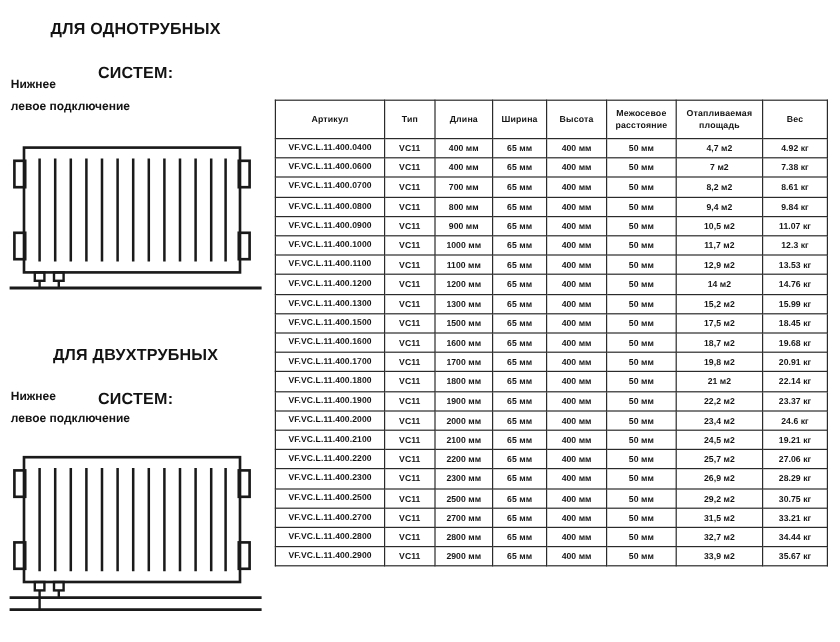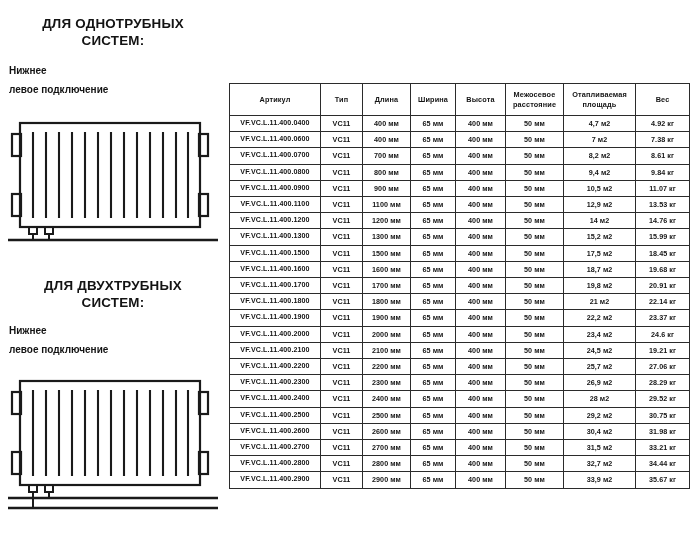--- a/index.html
+++ b/index.html
@@ -35,38 +35,38 @@
 
   .section-heading {
     font-weight: bold;
     font-size: 13.4px;
     letter-spacing: 0.2px;
     line-height: 16.5px;
     text-align: center;
     color: #131313;
   }
   .section-heading .line1 { display: block; }
-  .section-heading .line2 { display: block; }
+  .section-heading .line2 { display: block; margin-top: 20px; }
 
   .sub-heading {
     font-weight: bold;
     font-size: 10px;
     line-height: 18.5px;
     color: #131313;
     text-align: left;
   }
   .sub-heading .line1 { display: block; }
   .sub-heading .line2 { display: block; }
 
   
   .block-a-title { position: absolute; left: 6px; top: 16px; width: 214px; }
   .block-a-sub   { position: absolute; left: 9px;  top: 62px; width: 212px; }
   .block-a-fig   { position: absolute; left: 0px;  top: 116px; width: 226px; height: 130px; }
 
-  .block-b-title { position: absolute; left: 6px; top: 278px; width: 214px; }
+  .block-b-title { position: absolute; left: 6px; top: 288px; width: 214px; }
   .block-b-sub   { position: absolute; left: 9px;  top: 322px; width: 212px; }
   .block-b-fig   { position: absolute; left: 0px;  top: 374px; width: 226px; height: 145px; }
 
   .fig-svg { display: block; }
 
   
   .table-wrap {
     position: absolute;
     left: 229px;
     top: 83px;
@@ -298,20 +298,30 @@
             <td class="art">VF.VC.L.11.400.0900</td>
             <td>VC11</td>
             <td>900 мм</td>
             <td>65 мм</td>
             <td>400 мм</td>
             <td>50 мм</td>
             <td>10,5 м2</td>
             <td>11.07 кг</td>
           </tr>
           <tr>
+            <td class="art">VF.VC.L.11.400.1000</td>
+            <td>VC11</td>
+            <td>1000 мм</td>
+            <td>65 мм</td>
+            <td>400 мм</td>
+            <td>50 мм</td>
+            <td>11,7 м2</td>
+            <td>12.3 кг</td>
+          </tr>
+          <tr>
             <td class="art">VF.VC.L.11.400.1100</td>
             <td>VC11</td>
             <td>1100 мм</td>
             <td>65 мм</td>
             <td>400 мм</td>
             <td>50 мм</td>
             <td>12,9 м2</td>
             <td>13.53 кг</td>
           </tr>
           <tr>
@@ -418,48 +428,28 @@
             <td class="art">VF.VC.L.11.400.2300</td>
             <td>VC11</td>
             <td>2300 мм</td>
             <td>65 мм</td>
             <td>400 мм</td>
             <td>50 мм</td>
             <td>26,9 м2</td>
             <td>28.29 кг</td>
           </tr>
           <tr>
-            <td class="art">VF.VC.L.11.400.2400</td>
-            <td>VC11</td>
-            <td>2400 мм</td>
-            <td>65 мм</td>
-            <td>400 мм</td>
-            <td>50 мм</td>
-            <td>28 м2</td>
-            <td>29.52 кг</td>
-          </tr>
-          <tr>
             <td class="art">VF.VC.L.11.400.2500</td>
             <td>VC11</td>
             <td>2500 мм</td>
             <td>65 мм</td>
             <td>400 мм</td>
             <td>50 мм</td>
             <td>29,2 м2</td>
             <td>30.75 кг</td>
-          </tr>
-          <tr>
-            <td class="art">VF.VC.L.11.400.2600</td>
-            <td>VC11</td>
-            <td>2600 мм</td>
-            <td>65 мм</td>
-            <td>400 мм</td>
-            <td>50 мм</td>
-            <td>30,4 м2</td>
-            <td>31.98 кг</td>
           </tr>
           <tr>
             <td class="art">VF.VC.L.11.400.2700</td>
             <td>VC11</td>
             <td>2700 мм</td>
             <td>65 мм</td>
             <td>400 мм</td>
             <td>50 мм</td>
             <td>31,5 м2</td>
             <td>33.21 кг</td>

